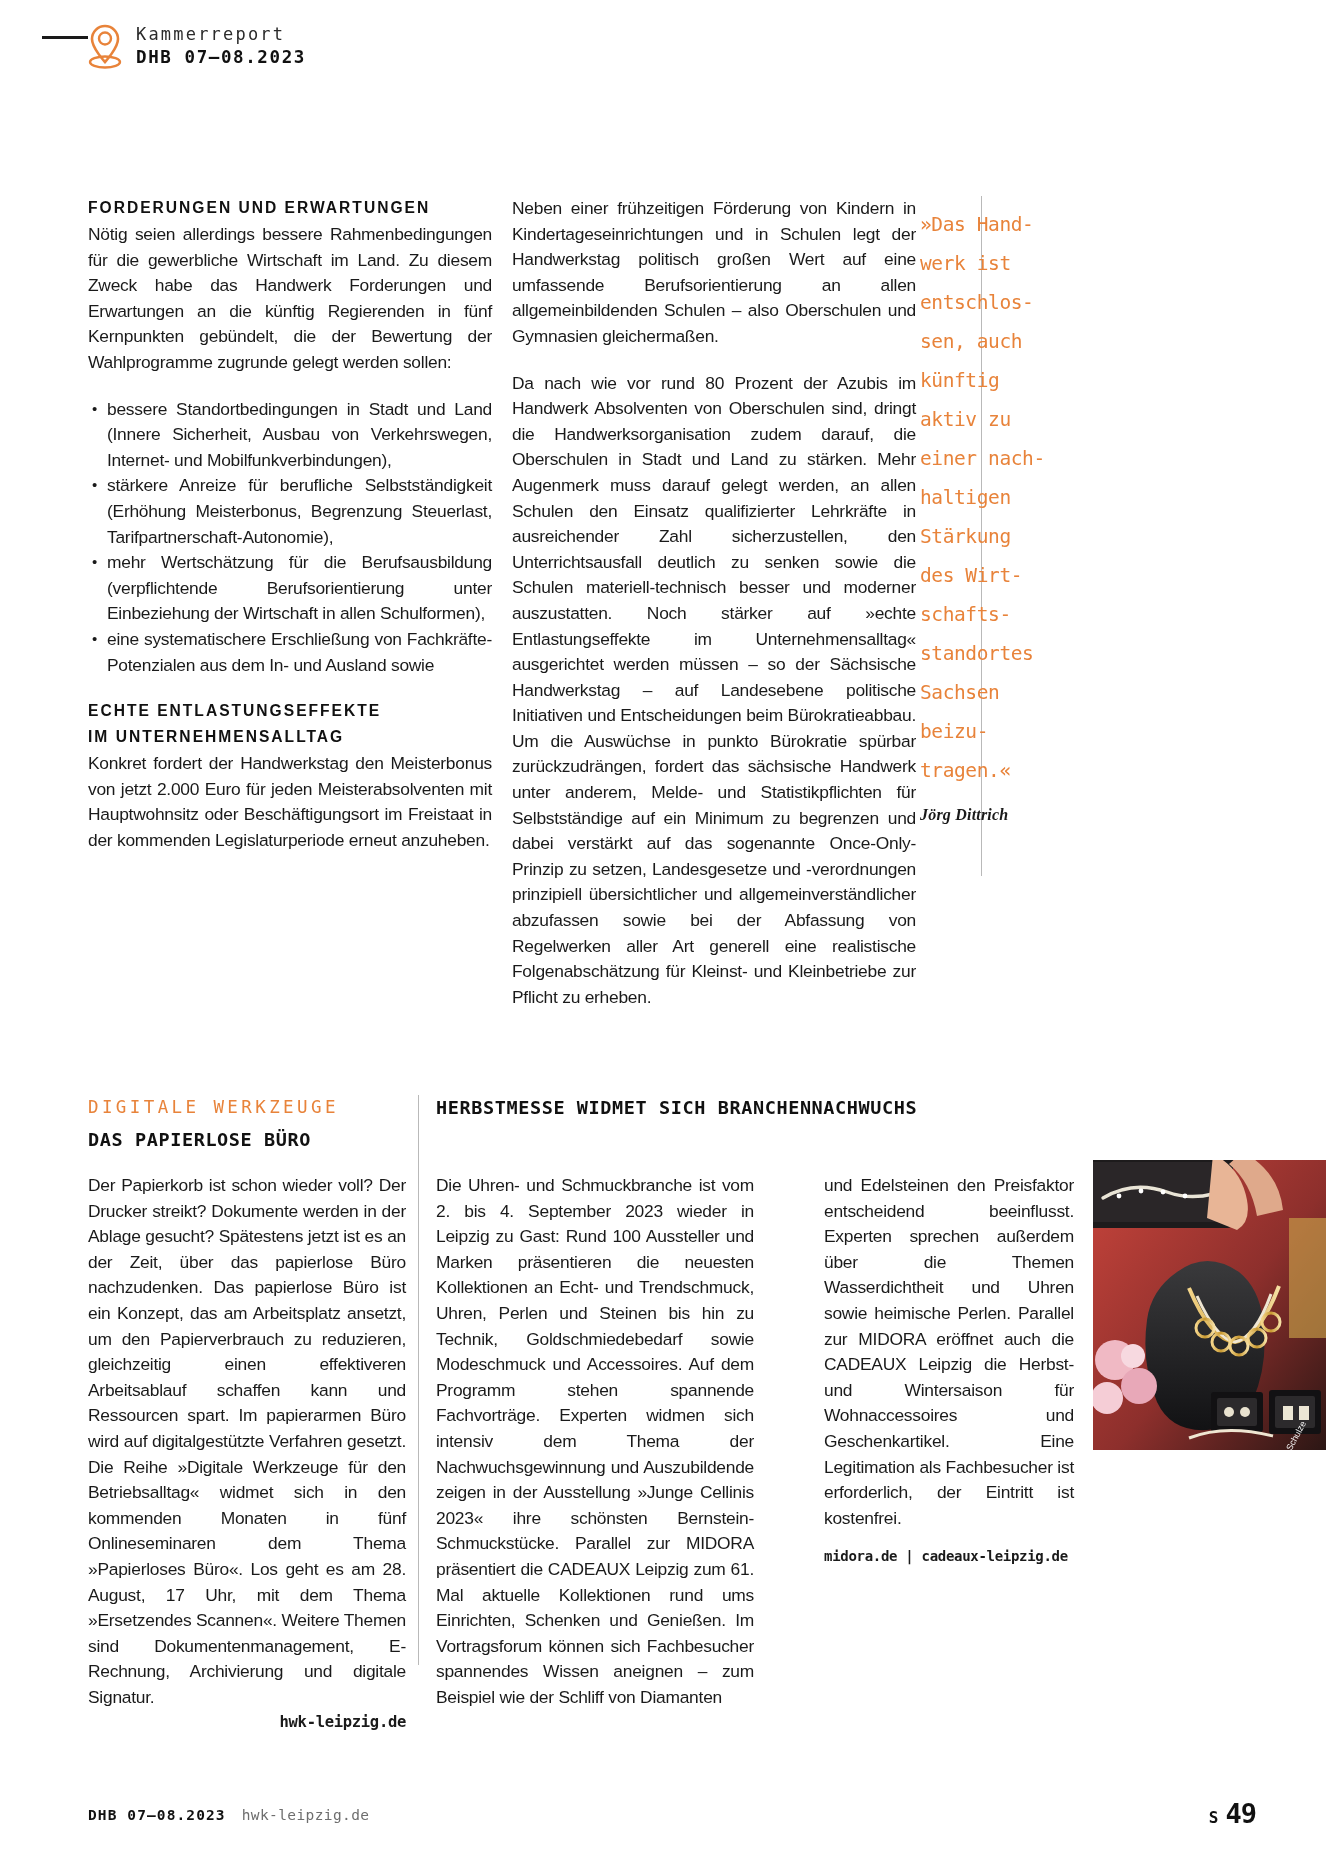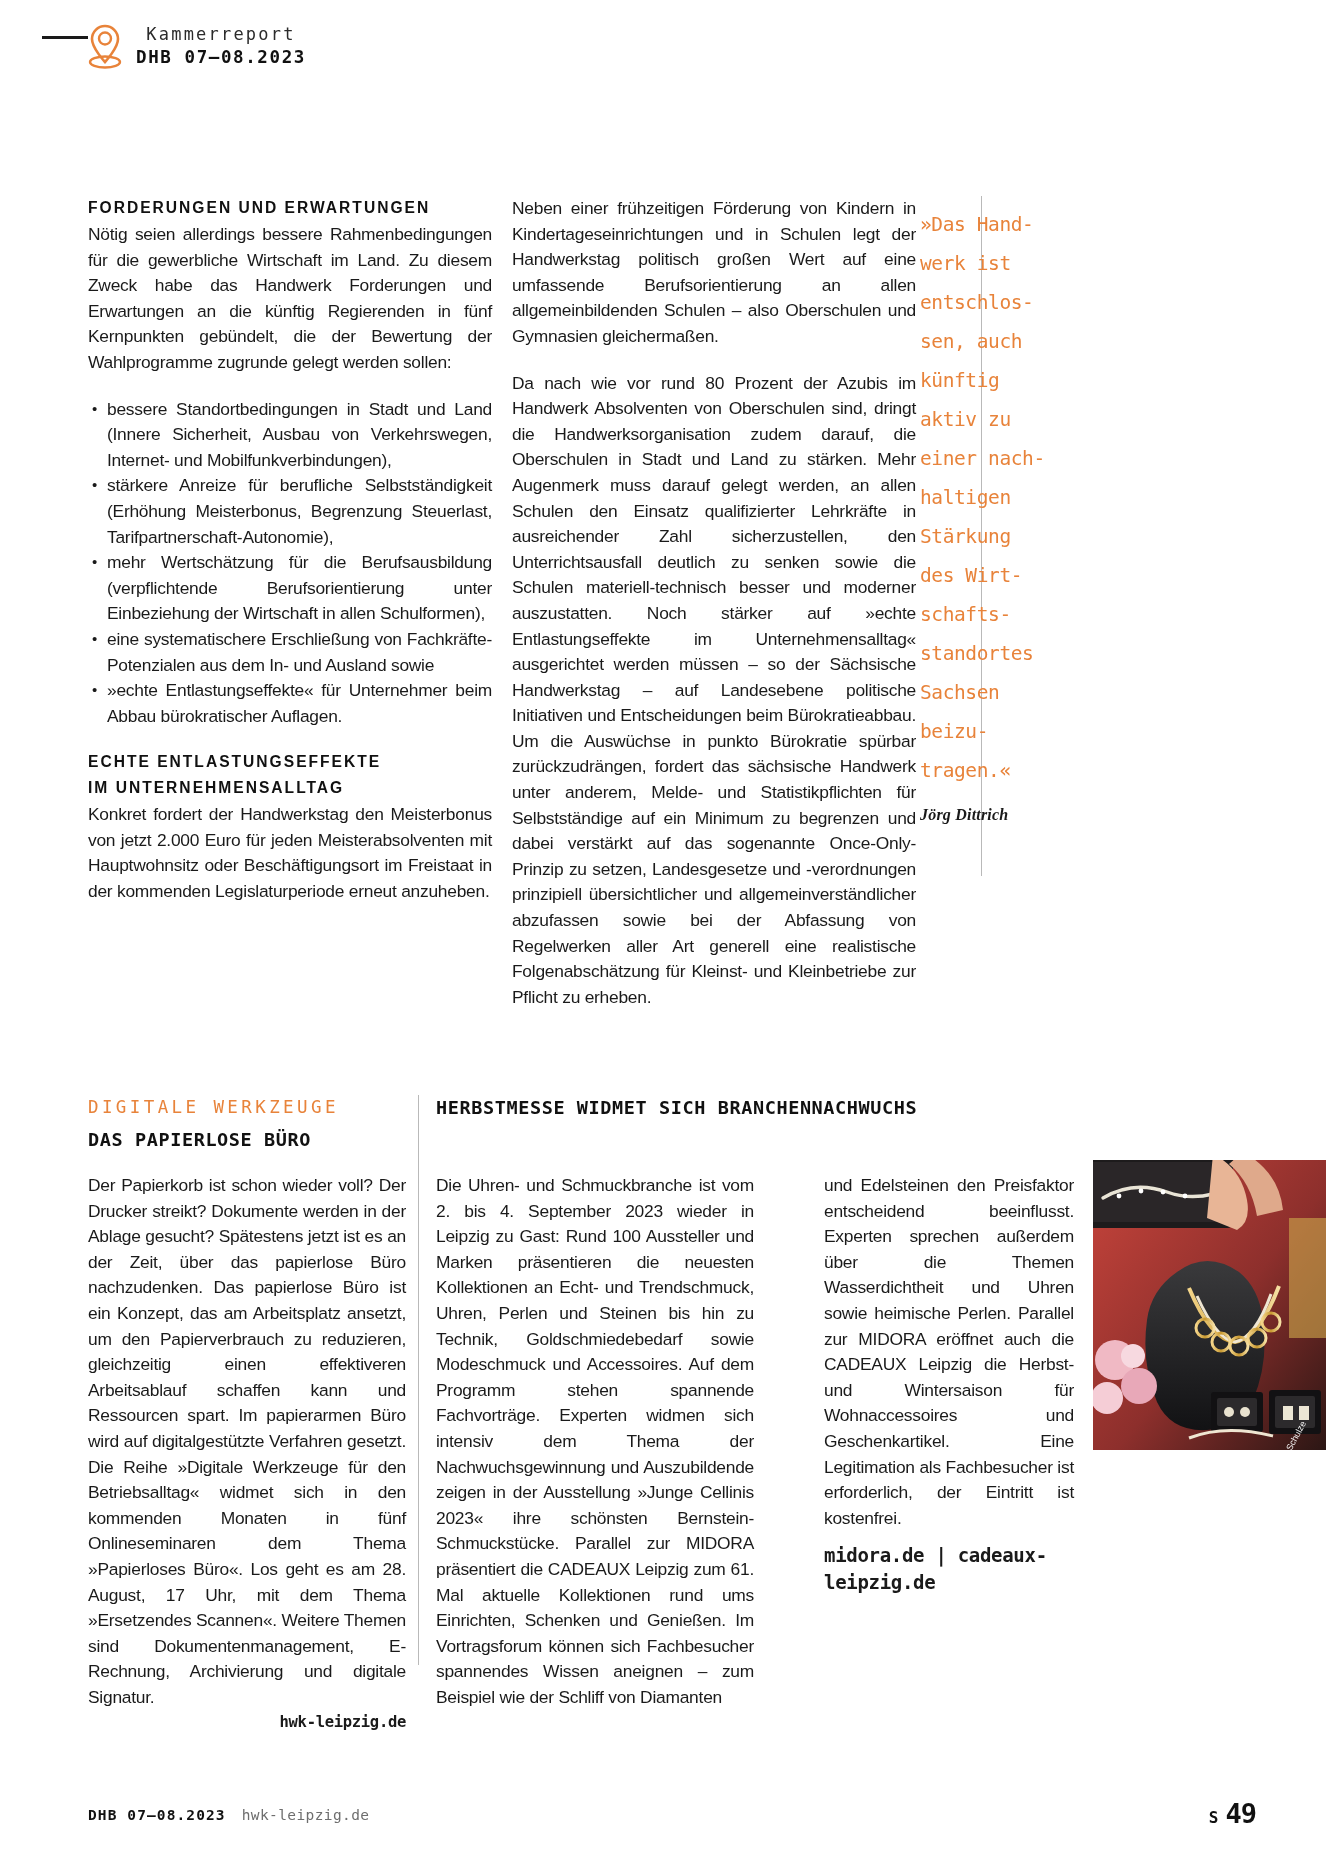--- a/index.html
+++ b/index.html
@@ -14,21 +14,21 @@
   .page{position:absolute;inset:0;}
 
   
   .rule-left{
     position:absolute;left:42px;top:36px;width:46px;height:3px;background:#1a1a1a;
   }
   .hdr{
     position:absolute;left:88px;top:20px;display:flex;align-items:flex-start;gap:14px;
   }
   .pin-icon{width:34px;height:48px;flex:none;margin-top:3px;}
-  .hdr-txt{display:flex;flex-direction:column;gap:3px;padding-top:4px;align-items:center;}
+  .hdr-txt{display:flex;flex-direction:column;gap:3px;padding-top:4px;}
   .hdr-kicker{
     font-family:"DejaVu Sans Mono", monospace;
     font-size:17px;letter-spacing:2.2px;color:#2b2b2b;
   }
   .hdr-issue{
     font-family:"DejaVu Sans Mono", monospace;
     font-size:17.5px;font-weight:bold;letter-spacing:1.6px;color:#111;
   }
 
   
@@ -96,21 +96,21 @@
   .body-left{position:absolute;left:0;top:78px;width:318px;}
   .body-mid{position:absolute;left:348px;top:78px;width:318px;}
   .body-right{position:absolute;left:736px;top:78px;width:250px;}
   .vrule.l1{position:absolute;left:330px;top:0;height:570px;width:1px;background:#b9b9b9;}
 
   .src{
     display:block;text-align:right;font-weight:bold;font-size:15.5px;
     font-family:"DejaVu Sans Mono", monospace;letter-spacing:-.3px;margin-top:0;
   }
   .src-mid{
-    font-weight:bold;font-size:19px;
+    font-weight:bold;font-size:14px;
     font-family:"DejaVu Sans Mono", monospace;letter-spacing:-.3px;margin-top:29px;
   }
 
   
   .photo{
     position:absolute;left:1093px;top:1160px;width:233px;height:290px;overflow:hidden;
   }
   .credit{
     position:absolute;right:18px;bottom:26px;
     font-size:9px;color:#ffffff;opacity:.92;
@@ -159,21 +159,20 @@
 
     <div class="col c1">
       <div class="sub-head">FORDERUNGEN UND ERWARTUNGEN</div>
       <p>Nötig seien allerdings bessere Rahmenbedingungen für die gewerbliche Wirtschaft im Land. Zu diesem Zweck habe das Handwerk Forderungen und Erwartungen an die künftig Regierenden in fünf Kernpunkten gebündelt, die der Bewertung der Wahlprogramme zugrunde gelegt werden sollen:</p>
       <div class="gap"></div>
       <ul class="blist">
         <li>bessere Standortbedingungen in Stadt und Land (Innere Sicherheit, Ausbau von Verkehrswegen, Internet- und Mobilfunkverbindungen),</li>
         <li>stärkere Anreize für berufliche Selbstständigkeit (Erhöhung Meisterbonus, Begrenzung Steuerlast, Tarifpartnerschaft-Autonomie),</li>
         <li>mehr Wertschätzung für die Berufsausbildung (verpflichtende Berufsorientierung unter Einbeziehung der Wirtschaft in allen Schulformen),</li>
         <li>eine systematischere Erschließung von Fachkräfte-Potenzialen aus dem In- und Ausland sowie</li>
-        <li>»echte Entlastungseffekte« für Unternehmer beim Abbau bürokratischer Auflagen.</li>
       </ul>
       <div class="gap"></div>
       <div class="sub-head">ECHTE ENTLASTUNGSEFFEKTE</div>
       <div class="sub-head">IM UNTERNEHMENSALLTAG</div>
       <p>Konkret fordert der Handwerkstag den Meisterbonus von jetzt 2.000 Euro für jeden Meisterabsolventen mit Hauptwohnsitz oder Beschäftigungsort im Freistaat in der kommenden Legislaturperiode erneut anzuheben.</p>
     </div>
 
     <div class="col c2">
       <p>Neben einer frühzeitigen Förderung von Kindern in Kindertageseinrichtungen und in Schulen legt der Handwerkstag politisch großen Wert auf eine umfassende Berufsorientierung an allen allgemeinbildenden Schulen – also Oberschulen und Gymnasien gleichermaßen.</p>
       <div class="gap"></div>

